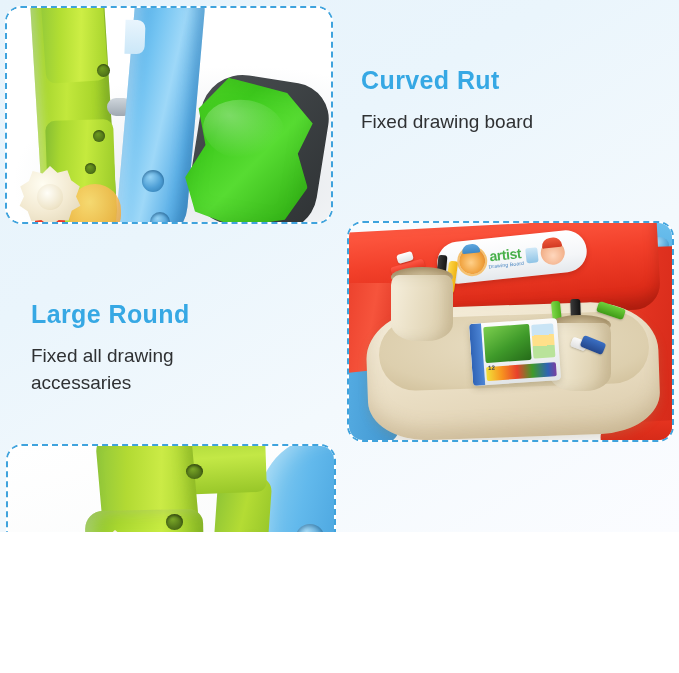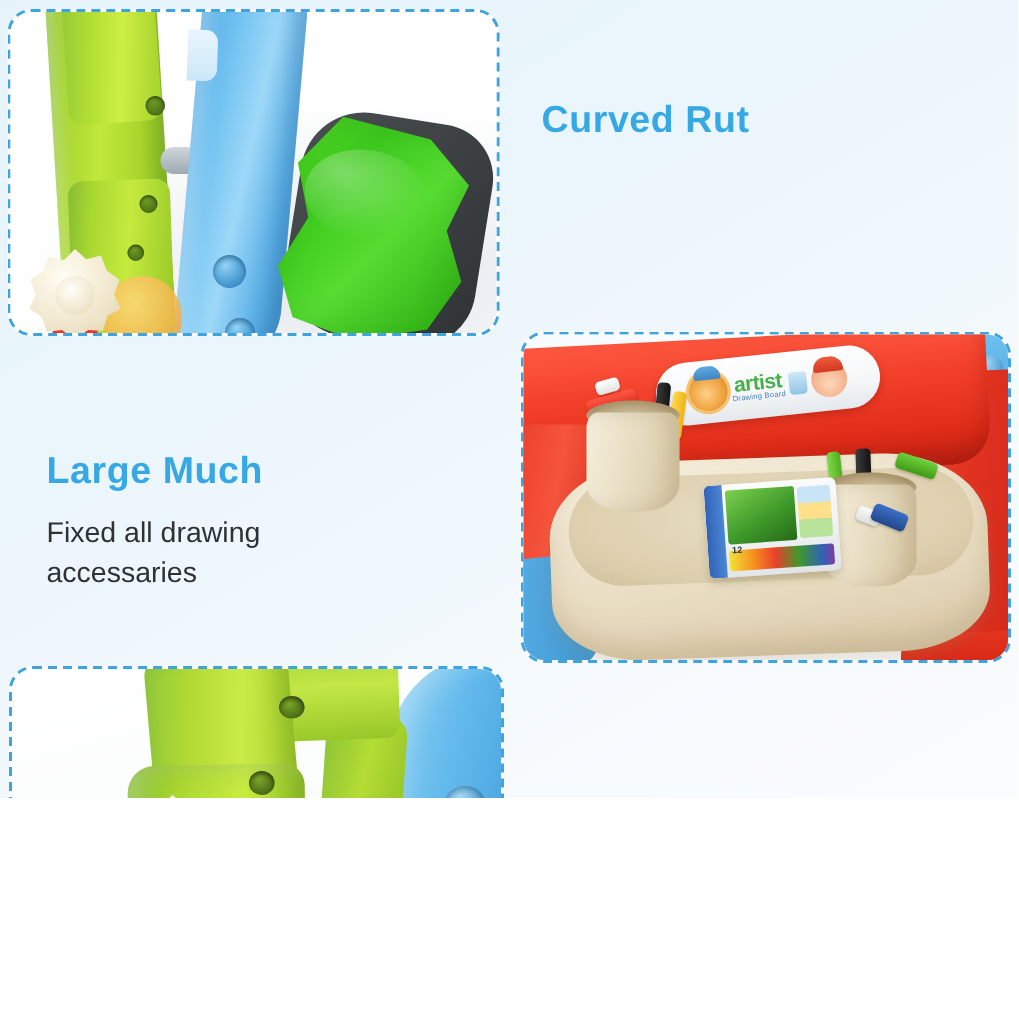--- a/index.html
+++ b/index.html
@@ -503,24 +503,25 @@
       <div id="p1-knob"></div>
       <div id="p1-knob-core"></div>
       <div id="p1-eraser-shadow"></div>
       <div id="p1-eraser"></div>
       <div id="p1-eraser-sheen"></div>
     </div>
   </div>
 
   <div class="textblock" id="text-curved-rut">
     <p class="feat-title">Curved Rut</p>
+    <p class="feat-desc">Fixed drawing board</p>
   </div>
 
   <div class="textblock" id="text-large-tray">
-    <p class="feat-title">Large Much</p>
+    <p class="feat-title">Large Round</p>
     <p class="feat-desc">Fixed all drawing accessaries</p>
   </div>
 
   <div class="panel" id="panel-large-tray">
     <div class="photo">
       <div id="p2-bg"></div>
       <div id="p2-blue-board"></div>
       <div class="p2-blue-dot" id="p2-bluedot-a"></div>
 
       <div id="p2-red-right"></div>

